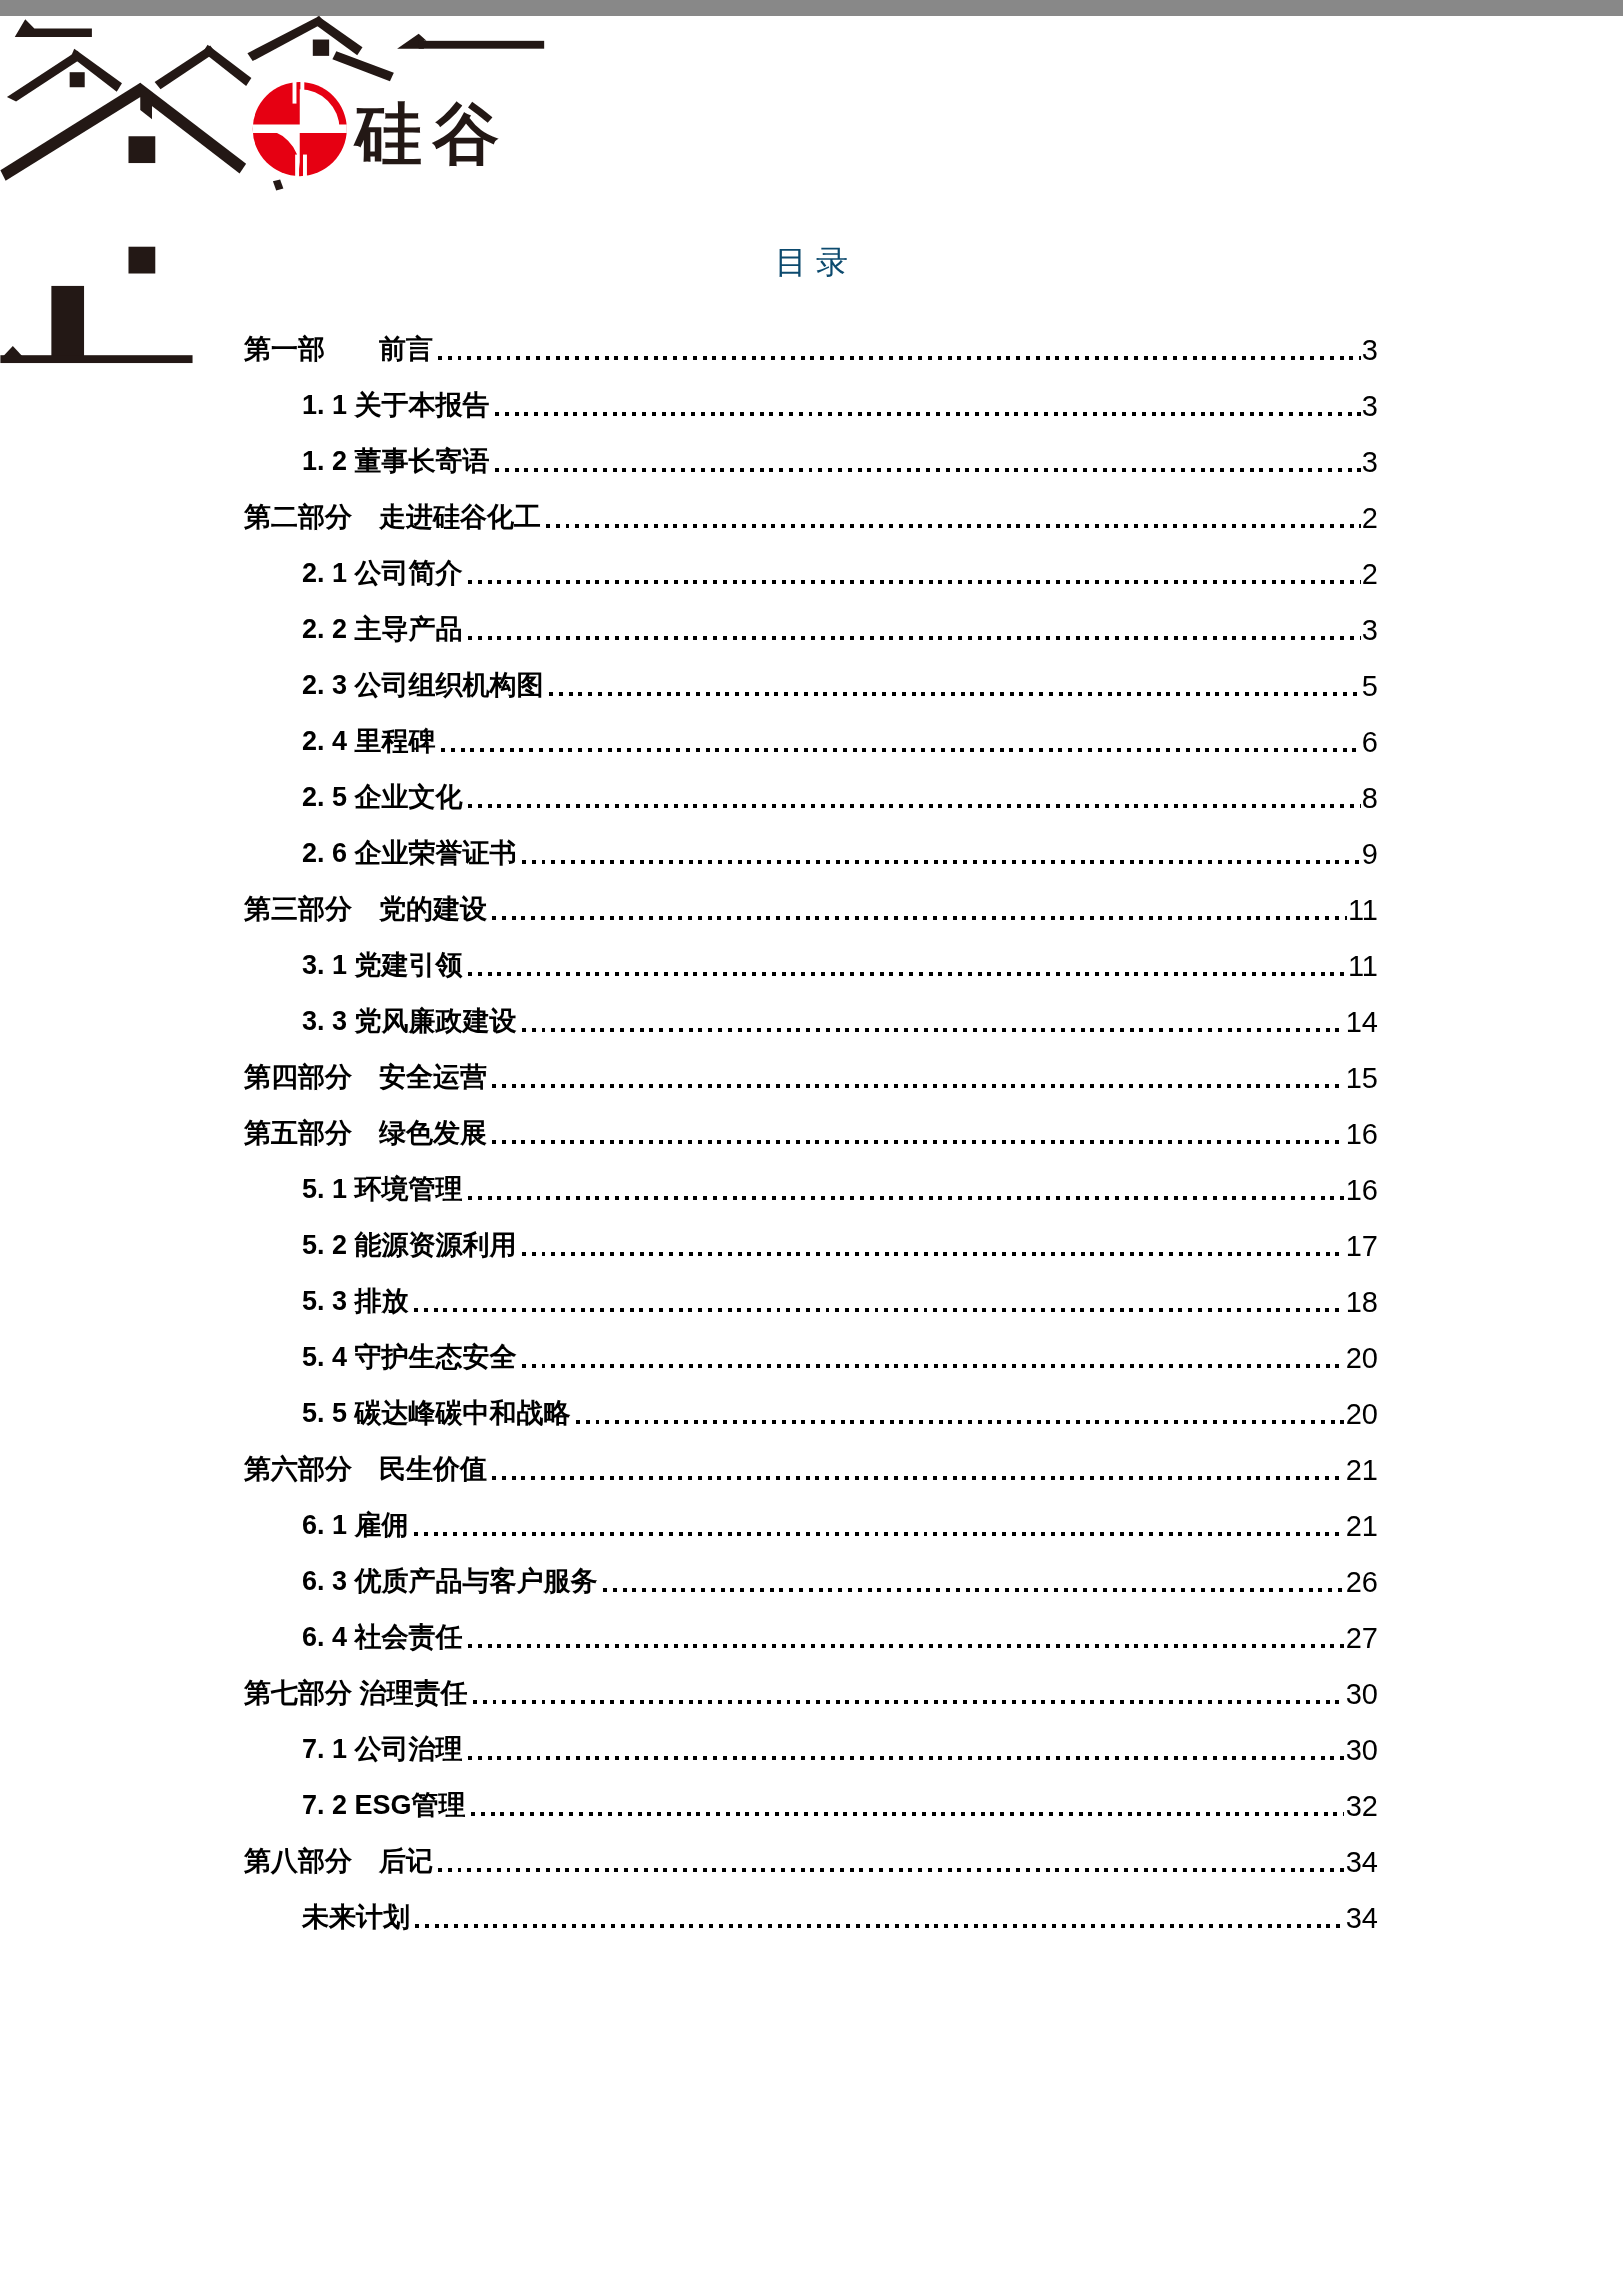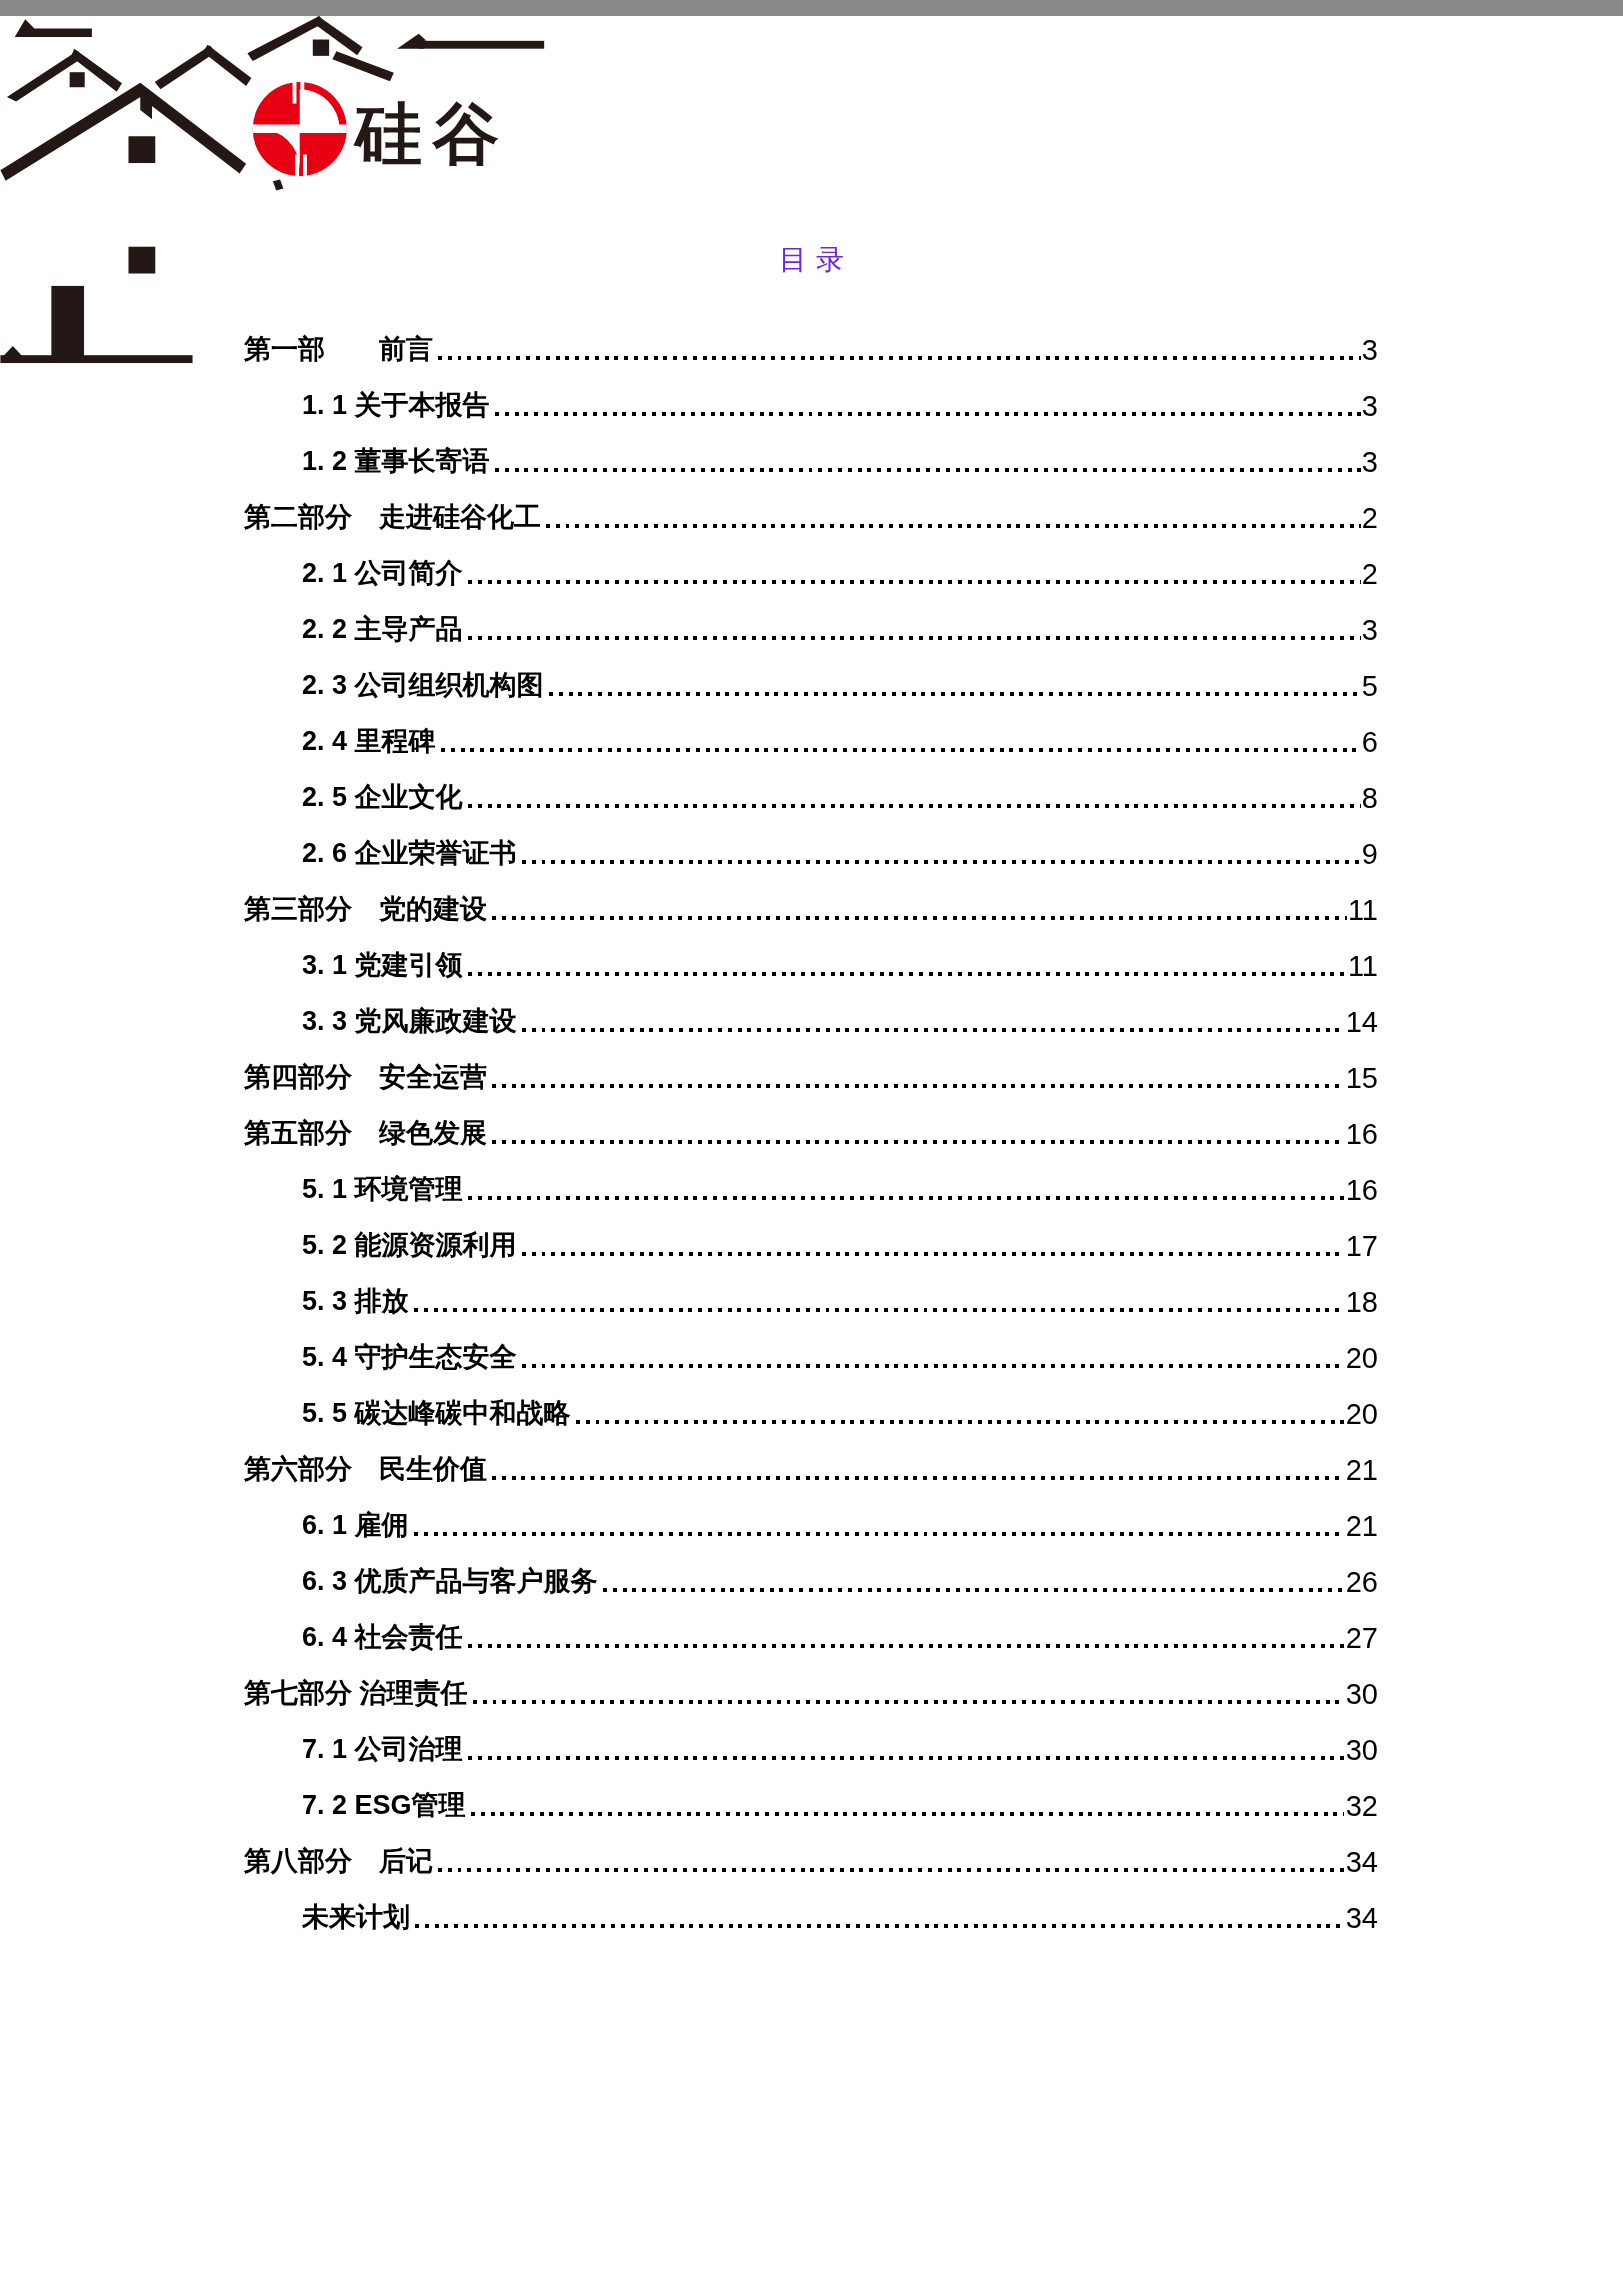--- a/index.html
+++ b/index.html
@@ -10,23 +10,23 @@
     background:#ffffff;
     overflow:hidden;
     font-family:"Liberation Sans","DejaVu Sans",sans-serif;
     color:#000;
   }
   .logo-svg { position:absolute; left:0; top:0; width:589px; height:366px; }
   .toc-title {
     position:absolute; top:229px; left:0; width:100%;
     margin:0; text-align:center;
     font-family:"Liberation Serif","DejaVu Serif",serif;
-    font-size:28px; font-weight:400; line-height:1.1;
+    font-size:32px; font-weight:400; line-height:1.1;
     letter-spacing:9.2px; text-indent:9.2px;
-    color:#6d28d9;
+    color:#0c4a6e;
   }
   .toc {
     position:absolute; left:244px; right:245px; top:293px;
   }
   .row { display:flex; align-items:flex-end; height:56px; }
   .row.lvl2 { padding-left:58px;text-align:center; }
   .lbl {
     font-size:27px; font-weight:700; line-height:1.15;
     white-space:pre; flex:0 0 auto;
   }

